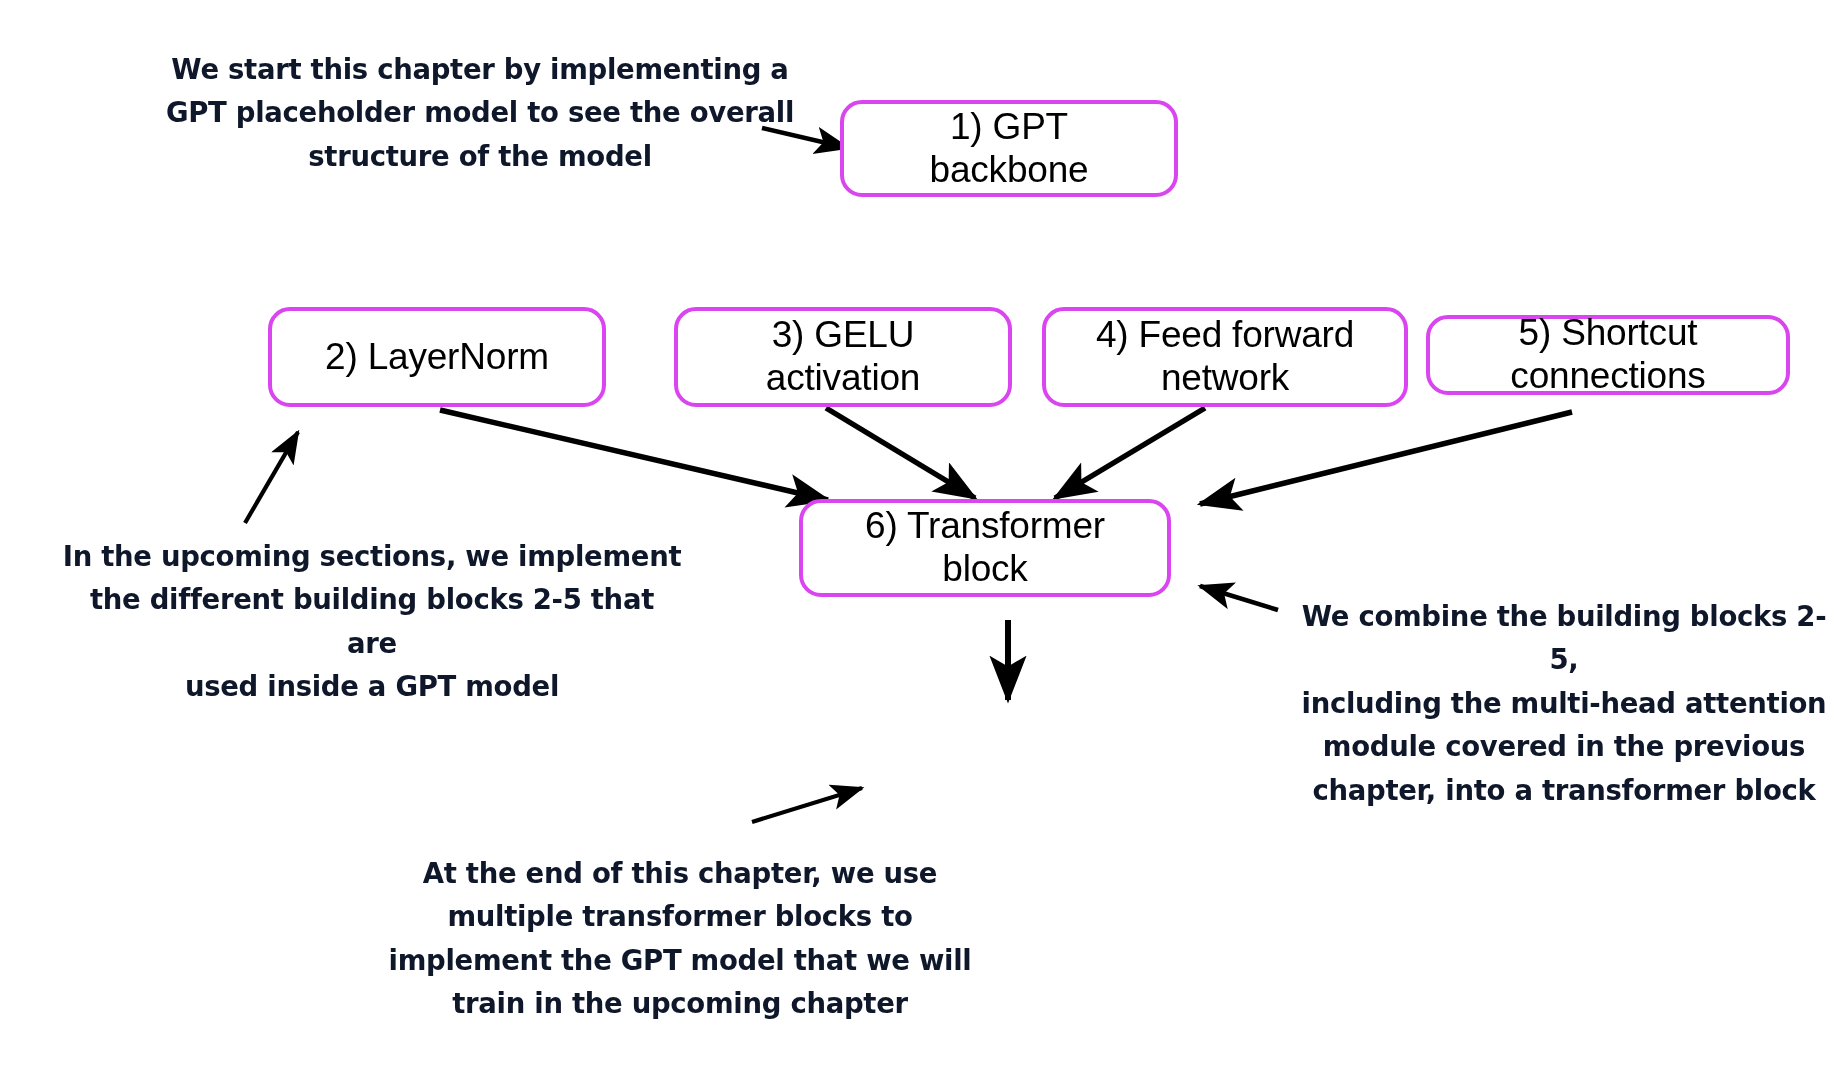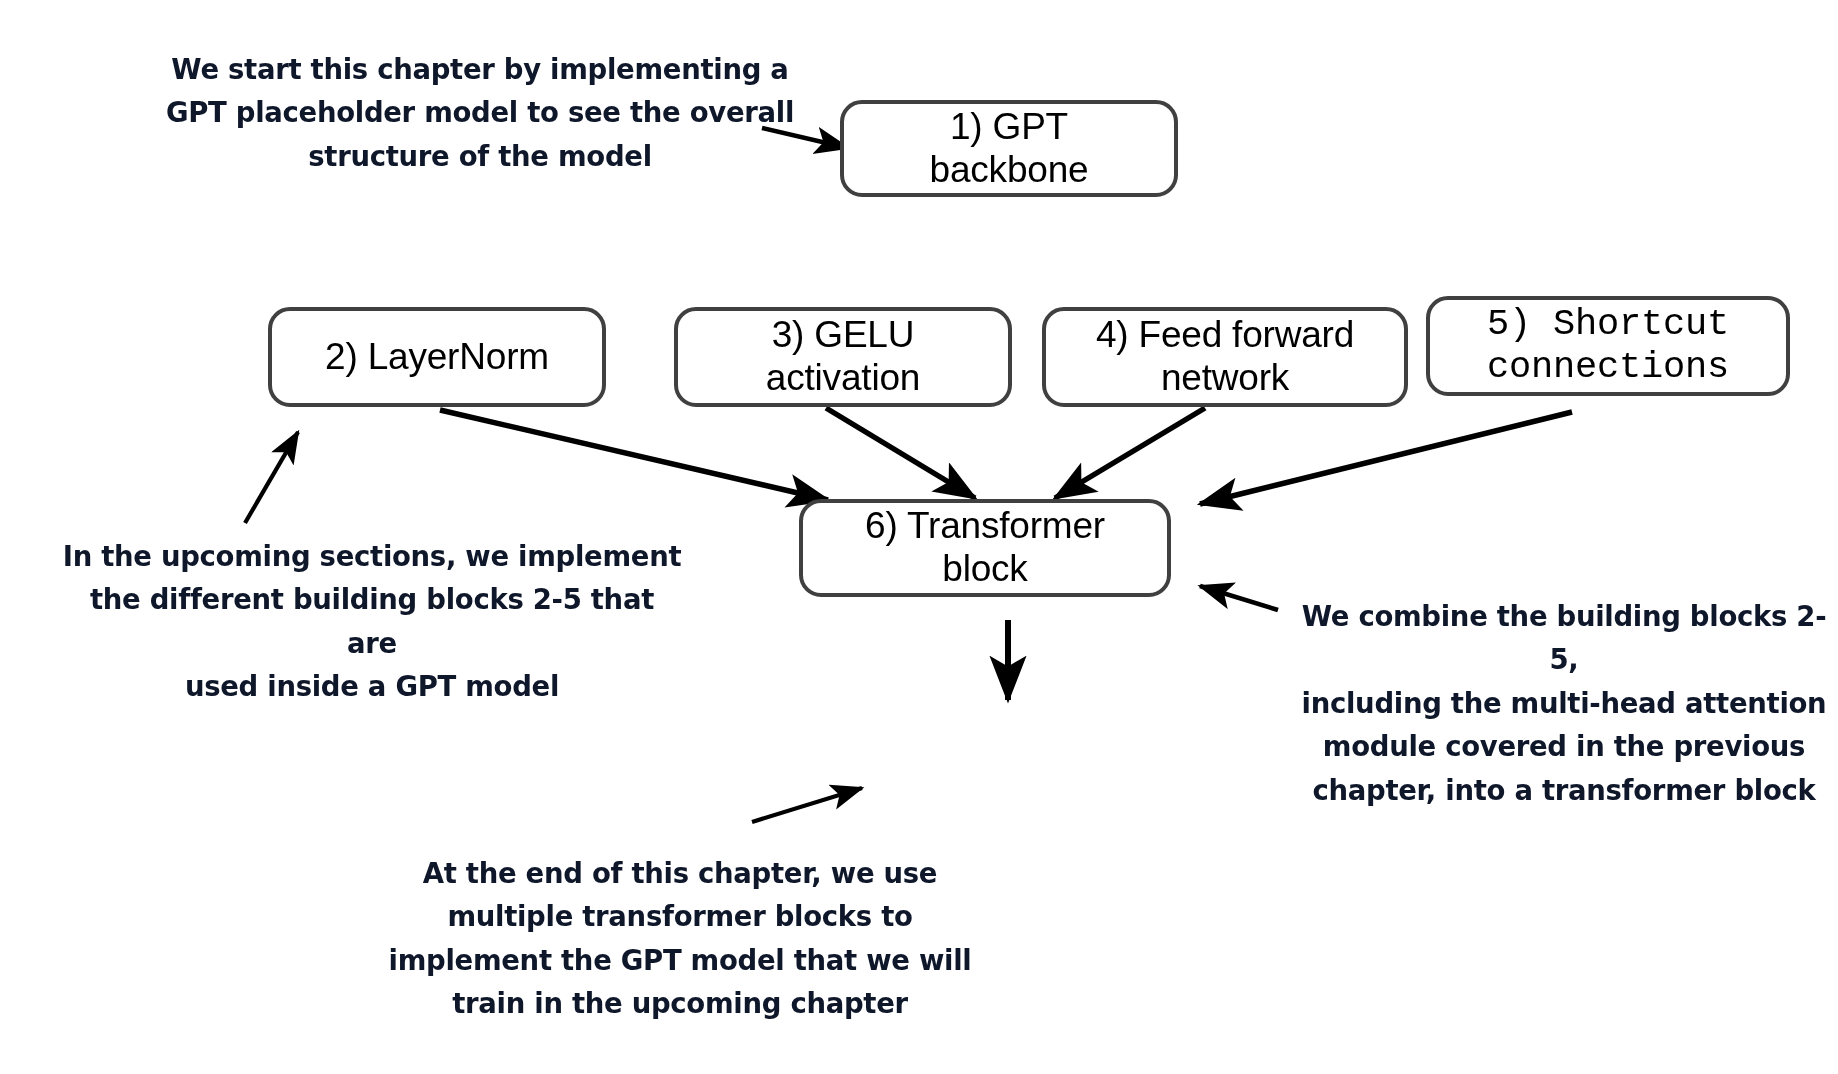--- a/index.html
+++ b/index.html
@@ -12,21 +12,21 @@
     width: 1838px;
     height: 1074px;
     background: #ffffff;
     overflow: hidden;
     font-family: "Liberation Sans", sans-serif;
   }
   
   .node {
     position: absolute;
     box-sizing: border-box;
-    border: 4px solid #404040;
+    border: 4px solid #d946ef;
     border-radius: 22px;
     background: #ffffff;
     display: flex;
     align-items: center;
     justify-content: center;
     text-align: center;
     font-family: "Liberation Sans", sans-serif;
     font-size: 37px;
     line-height: 1.16;
     color: #000000;
@@ -93,21 +93,21 @@
 backbone</div>
 
   <div class="node" style="left:268px; top:307px; width:338px; height:100px;">2) LayerNorm</div>
 
   <div class="node" style="left:646px; top:307px; width:338px; height:100px;margin-left:28px;">3) GELU
 activation</div>
 
   <div class="node" style="left:1024px; top:307px; width:366px; height:100px;margin-left:18px;">4) Feed forward
 network</div>
 
-  <div class="node" style="left:1426px; top:296px; width:364px; height:100px;font-family:Liberation Mono, monospace;">5) Shortcut
+  <div class="node" style="left:1426px; top:315px; width:364px; height:80px;">5) Shortcut
 connections</div>
 
   <div class="node" style="left:799px; top:499px; width:372px; height:98px;border-radius:22px;">6) Transformer
 block</div>
 
 
   <div class="note" style="left:160px; top:48px; width:640px;">We start this chapter by implementing a
 GPT placeholder model to see the overall
 structure of the model</div>
 

